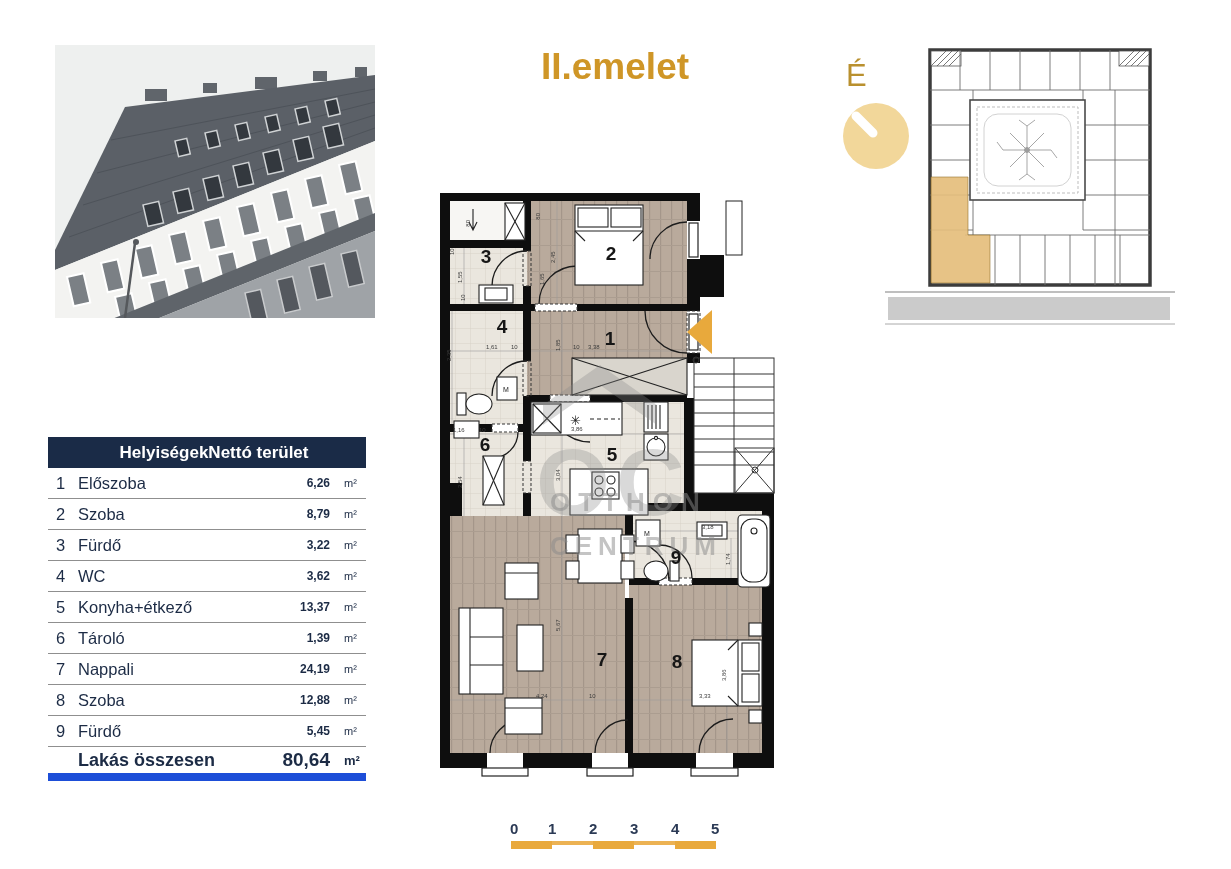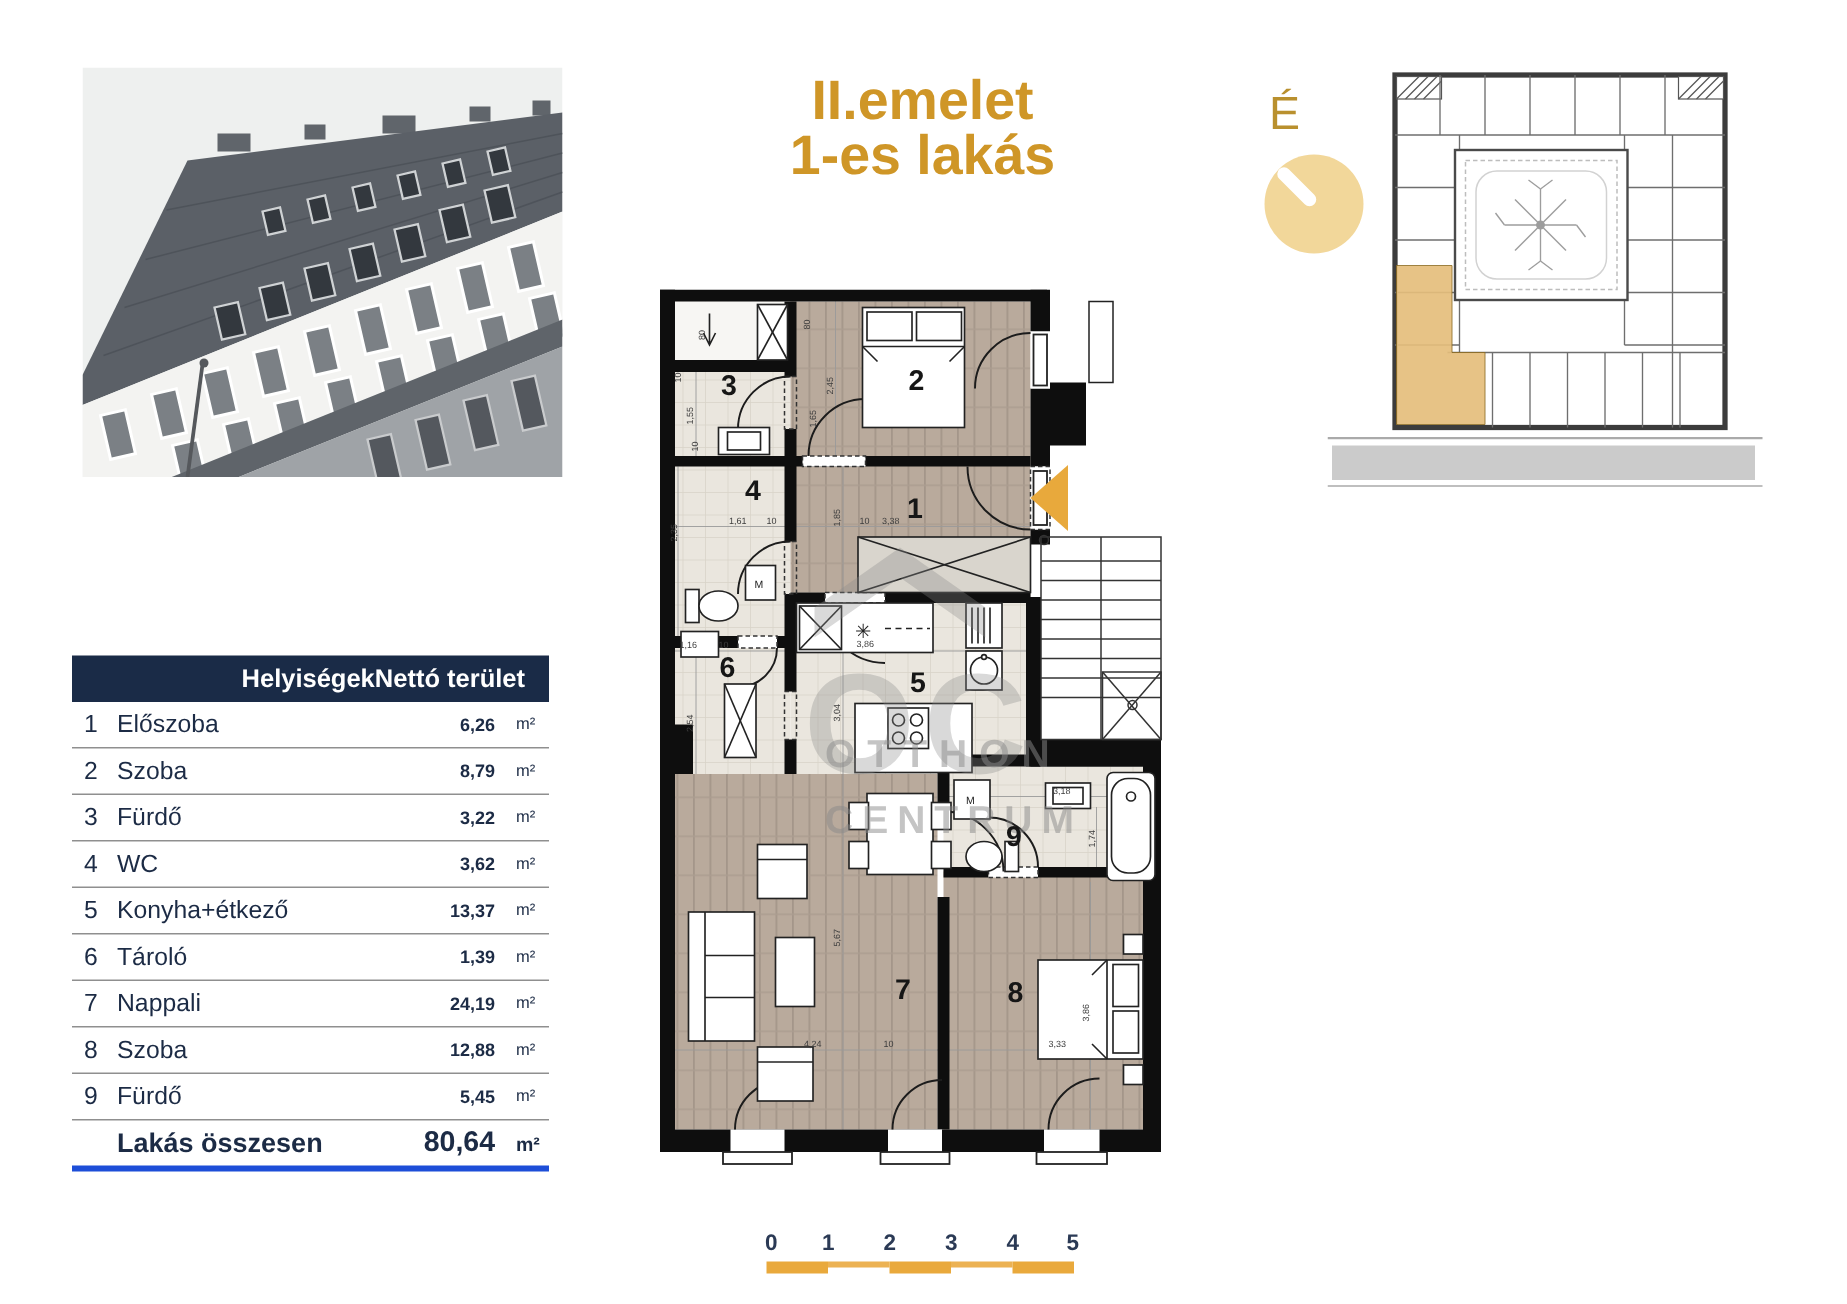--- a/index.html
+++ b/index.html
@@ -16,29 +16,29 @@
   
   .compass{position:absolute;left:840px;top:58px;width:72px;height:115px;}
   .compass .north{position:absolute;left:6px;top:0px;font-size:31px;color:#B9902E;}
 
   
   .siteplan{position:absolute;left:885px;top:30px;width:300px;height:300px;}
 
   
   .area-table{position:absolute;left:48px;top:437px;width:318px;color:#1c2b45;}
   .at-header{background:#1a2b47;color:#ffffff;font-weight:bold;font-size:17px;
-             display:flex;justify-content:flex-end;align-items:center;
+             display:flex;justify-content:center;align-items:center;
              height:31px;padding:0 16px 0 30px;box-sizing:border-box;}
   .at-row{display:flex;align-items:center;height:31px;border-bottom:1px solid #8f8f8f;
           font-size:16.5px;padding:0 4px 0 8px;box-sizing:border-box;}
   .at-num{width:22px;}
   .at-name{flex:1;}
   .at-val{font-weight:600;font-size:12px;}
   .at-unit{font-size:11px;margin-left:14px;width:18px;}
-  .at-total{display:flex;align-items:center;height:34px;border-bottom:4px solid #1d4ed8;
+  .at-total{display:flex;align-items:center;height:34px;border-bottom:8px solid #1d4ed8;
             font-weight:bold;font-size:18px;padding:0 4px 0 30px;box-sizing:border-box;}
   .at-total .at-val{font-size:19px;margin-left:16px;}
   .at-total .at-unit{font-size:13px;font-weight:bold;}
 
   
   .floorplan{position:absolute;left:440px;top:193px;width:350px;height:588px;}
 
   
   .scalebar{position:absolute;left:511px;top:820px;width:212px;}
   .sb-ticks{position:relative;height:19px;font-weight:bold;font-size:15px;color:#2b3a55;}
@@ -111,21 +111,20 @@
       <rect x="222" y="235" width="16" height="34" transform="rotate(-13 222 235)"></rect>
       <rect x="254" y="222" width="16" height="34" transform="rotate(-13 254 222)"></rect>
       <rect x="286" y="209" width="16" height="34" transform="rotate(-13 286 209)"></rect>
     </g>
     <line x1="80" y1="198" x2="70" y2="273" stroke="#55585c" stroke-width="2.5"></line>
     <circle cx="81" cy="197" r="3" fill="#55585c"></circle>
   </svg>
 
   <div class="title">
     <div>II.emelet</div>
-    <div>1-es lakás</div>
   </div>
 
   <div class="compass">
     <span class="north">É</span>
     <svg width="72" height="115" viewBox="0 0 72 115">
       <circle cx="36" cy="78" r="33" fill="#F2D79A"></circle>
       <line x1="16" y1="58" x2="33" y2="75" stroke="#ffffff" stroke-width="9" stroke-linecap="round"></line>
     </svg>
   </div>
 

